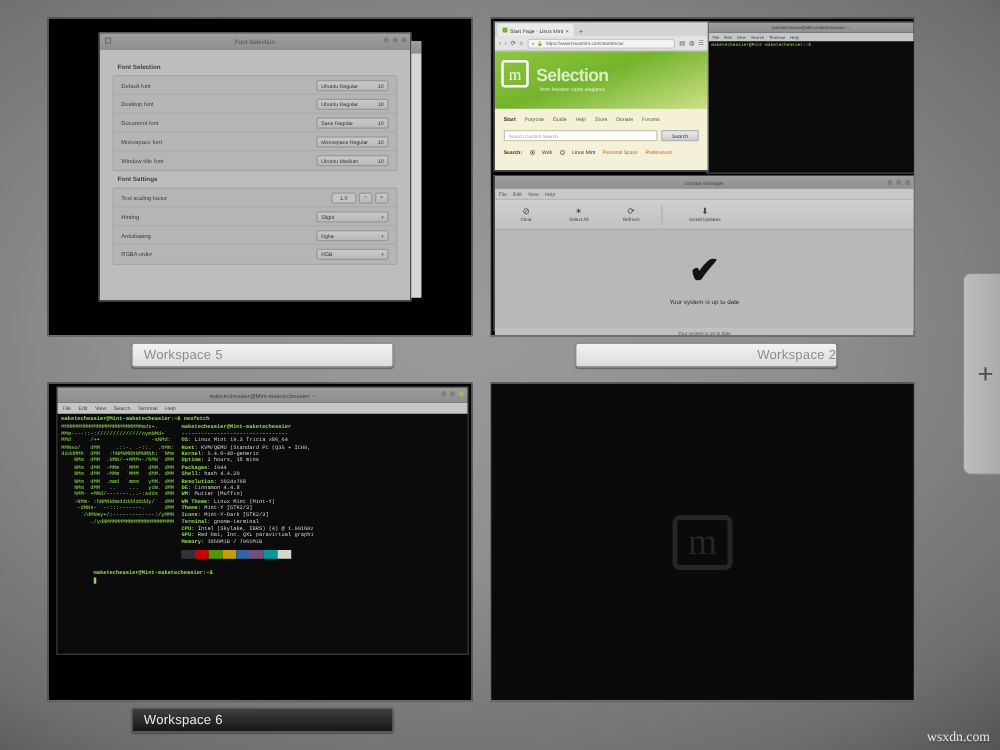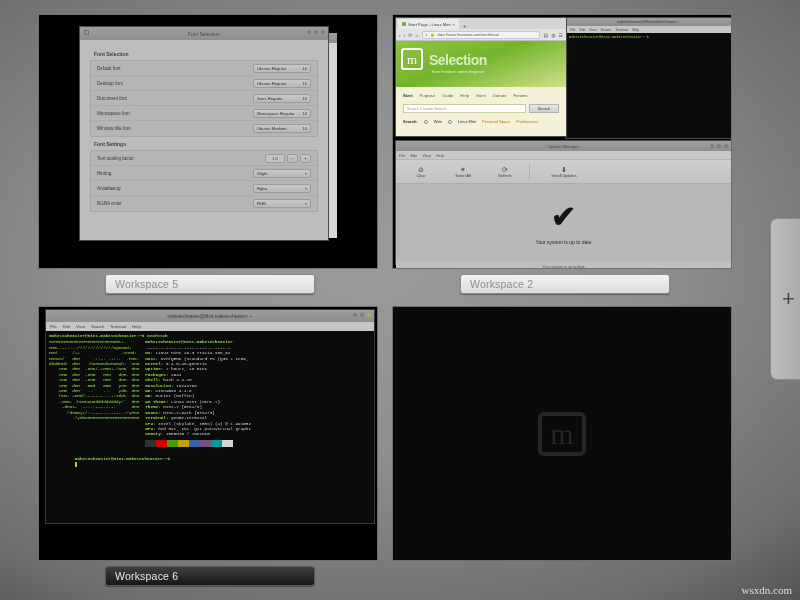--- a/index.html
+++ b/index.html
@@ -396,21 +396,21 @@
           <span>Install Updates</span>
         </div>
       </div>
       <div class="um-content">
         <div class="um-check">✔</div>
         <div class="um-msg">Your system is up to date</div>
       </div>
       <div class="um-status">Your system is up to date</div>
     </div>
   </div>
-  <div class="ws-label inactive" style="left:460px; top:274px; width:210px;">
+  <div class="ws-label inactive" style="left:460px; top:274px; width:210px;justify-content:flex-end;">
     <span>Workspace 2</span>
   </div>
 
   <div class="ws-thumb" style="left:38px; top:306px; width:340px; height:255px;">
     <div class="term" style="position:absolute; left:6px; top:2px; width:330px; height:215px; border:1px solid #3a3a3a;">
       <div class="term-title">
         <span>maketecheasier@Mint-maketecheasier: ~</span>
         <span class="win-btns">
           <i></i>
             <i></i>

